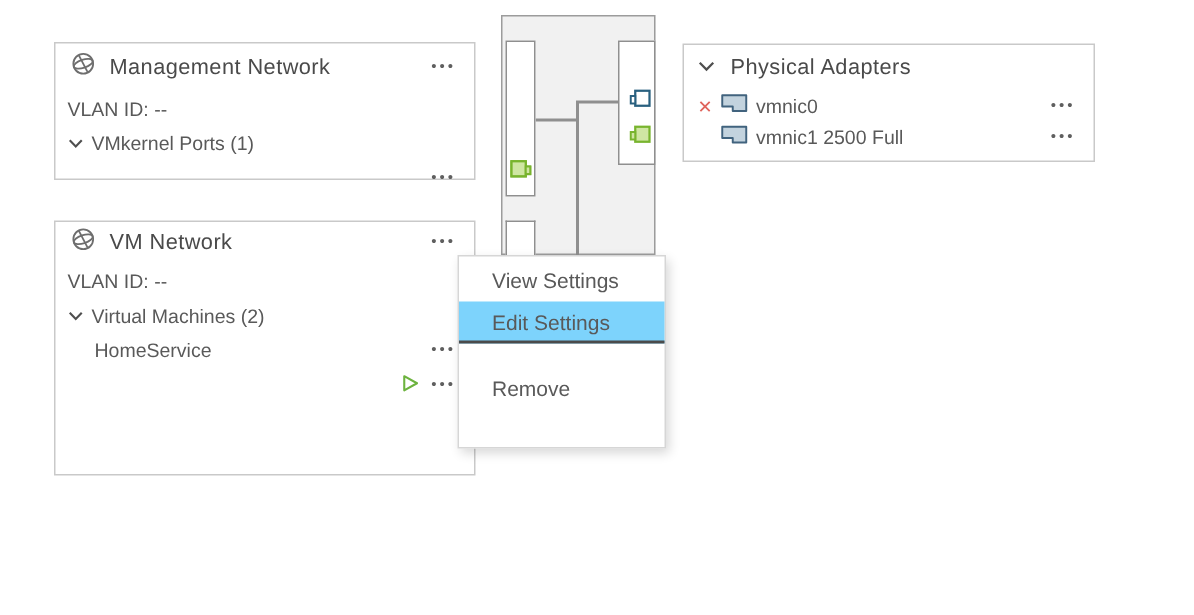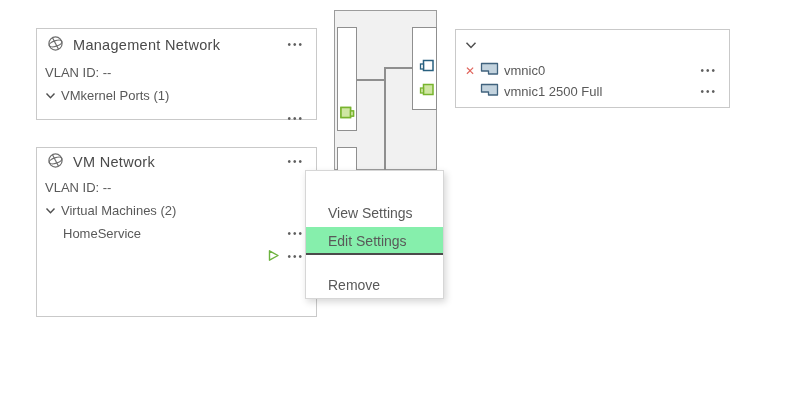--- a/index.html
+++ b/index.html
@@ -38,23 +38,23 @@
   #bar-uplink { left:412px; top:27px; width:25px; height:83px; }
   .tline { position:absolute; background:#8f8f8f; }
   #trunk { left:384px; top:67px; width:2px; height:103px; }
   #hline-a { left:386px; top:67px; width:26px; height:2px; }
   #hline-b { left:357px; top:79px; width:28px; height:2px; }
   .port-ico { position:absolute; }
 
   
   #context-menu { position:absolute; left:305px; top:170px; width:139px; height:129px;
                   background:#fff; border:1px solid #d6d6d6; box-shadow:2px 3px 7px rgba(0,0,0,.16);
-                  padding-top:28px; z-index:10; }
+                  padding-top:2px; z-index:10; }
   .menu-item { height:28px; line-height:28px; padding-left:22px; font-size:14px; color:#595959; cursor:pointer; }
-  .menu-item.highlighted { background:#86efac; border-bottom:2px solid #4b4b4b; }
+  .menu-item.highlighted { background:#7dd3fc; border-bottom:2px solid #4b4b4b; }
   .menu-item.last { margin-top:16px; }
 </style>
 </head>
 <body>
 
 <div id="canvas">
 
   <div class="net-box" id="mgmt-box" style="left:36px; top:28px; width:281px; height:92px;">
     <div class="title-row">
       <span class="globe">
@@ -155,20 +155,21 @@
     </span>
   </div>
 
   <div class="net-box" id="pa-box" style="left:455px; top:29px; width:275px; height:79px;">
     <div class="title-row">
       <span class="chev" style="margin-right:10px;">
         <svg width="12" height="9" viewBox="0 0 12 9" fill="none" stroke="#4f4f4f" stroke-width="1.5">
           <polyline points="1.5,1.8 6,6.4 10.5,1.8"></polyline>
         </svg>
       </span>
+      <span class="box-title">Physical Adapters</span>
     </div>
     <div class="row">
       <span class="x-mark">✕</span>
       <span class="nic-icon">
         <svg width="19" height="14" viewBox="0 0 19 14">
           <path d="M1.5 1.5 H17.5 V12 H8.5 V9 H1.5 Z" fill="#c3d3de" stroke="#41637e" stroke-width="1.3" stroke-linejoin="round"></path>
         </svg>
       </span>
       <span class="adapter-name">vmnic0</span>
       <span class="spacer"></span>

